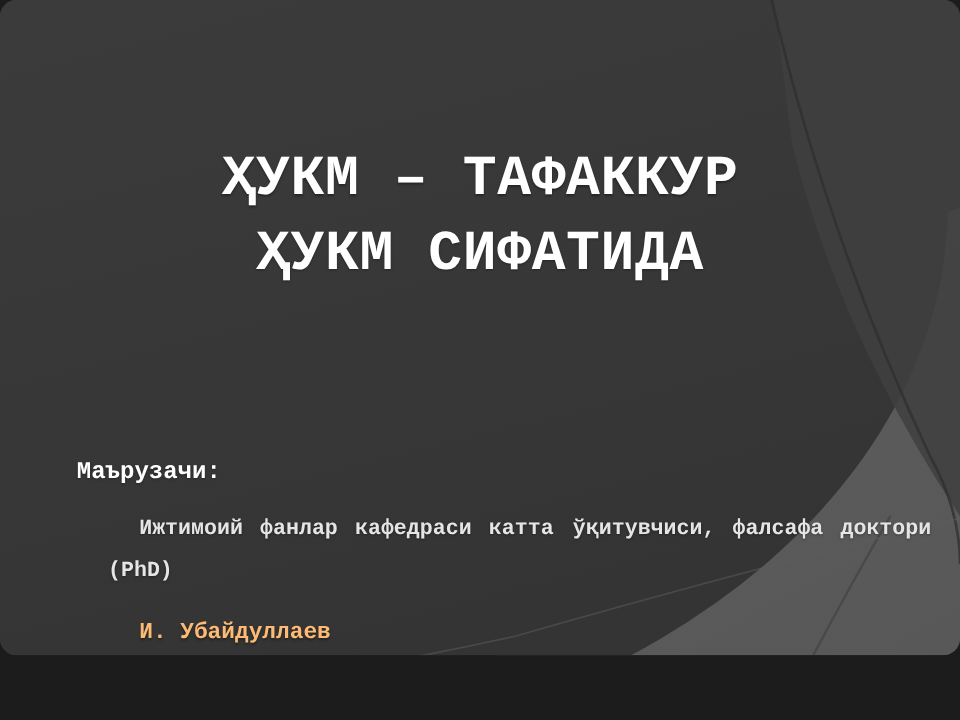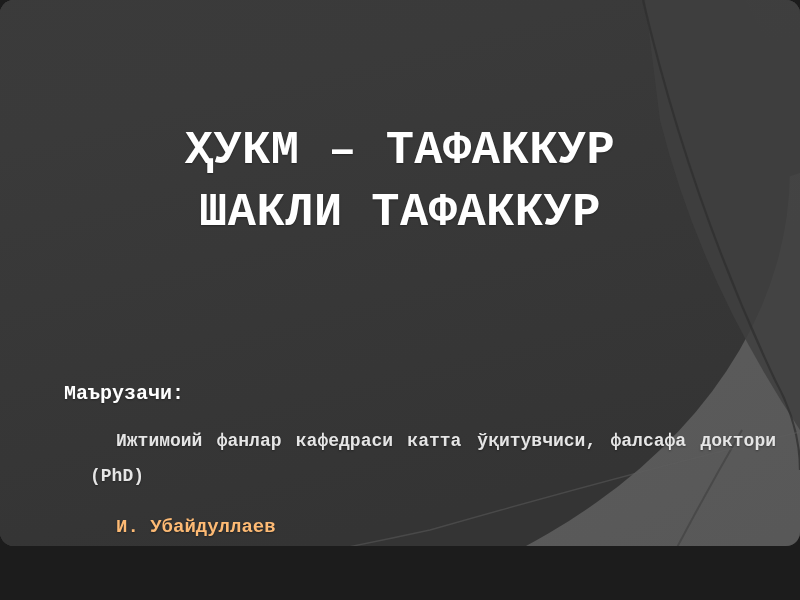--- a/index.html
+++ b/index.html
@@ -134,21 +134,21 @@
       <path d="M 742 430 Q 690 520 650 600" fill="none" stroke="#454545" stroke-width="2" opacity="0.8"></path>
 
       <path d="M 800 432 Q 640 470 430 530 Q 200 580 0 600" fill="none" stroke="#5d5d5d" stroke-width="1.4" opacity="0.5"></path>
     </svg>
   </div>
 
   <div id="content">
 
     <div id="title-block">
       <div class="title-line">ҲУКМ – ТАФАККУР</div>
-      <div class="title-line">ШАКЛИ ТАФАККУР</div>
+      <div class="title-line">ҲУКМ СИФАТИДА</div>
     </div>
 
     <div id="subtitle-block">
       <p id="presenter-label">Маърузачи:</p>
 
       <p id="presenter-desc">
         <span>Ижтимоий фанлар кафедраси катта</span><span class="gap"></span><span>ўқитувчиси, фалсафа доктори (PhD)</span>
       </p>
 
       <p id="presenter-name">И. Убайдуллаев</p>

